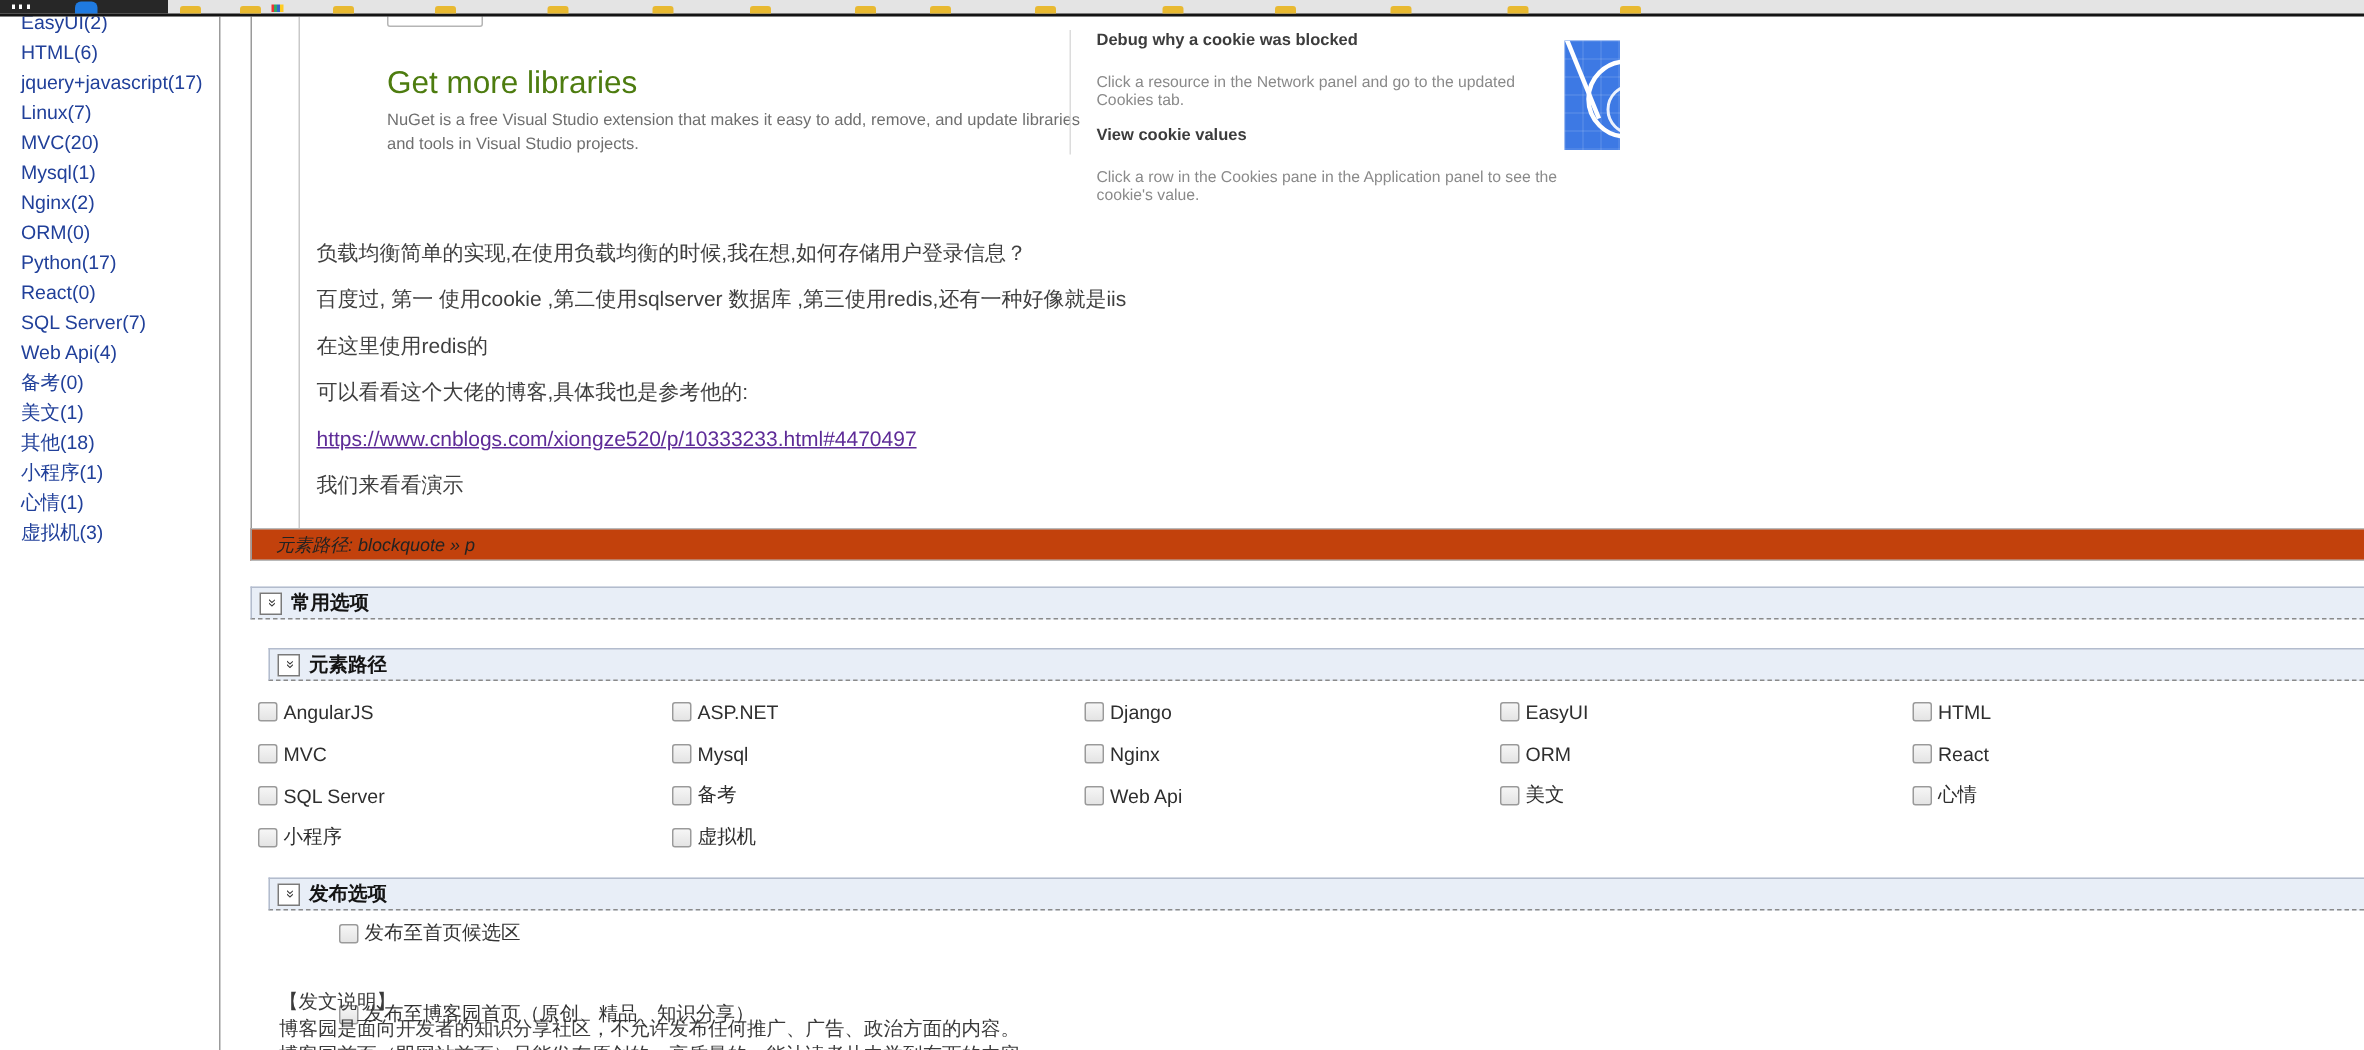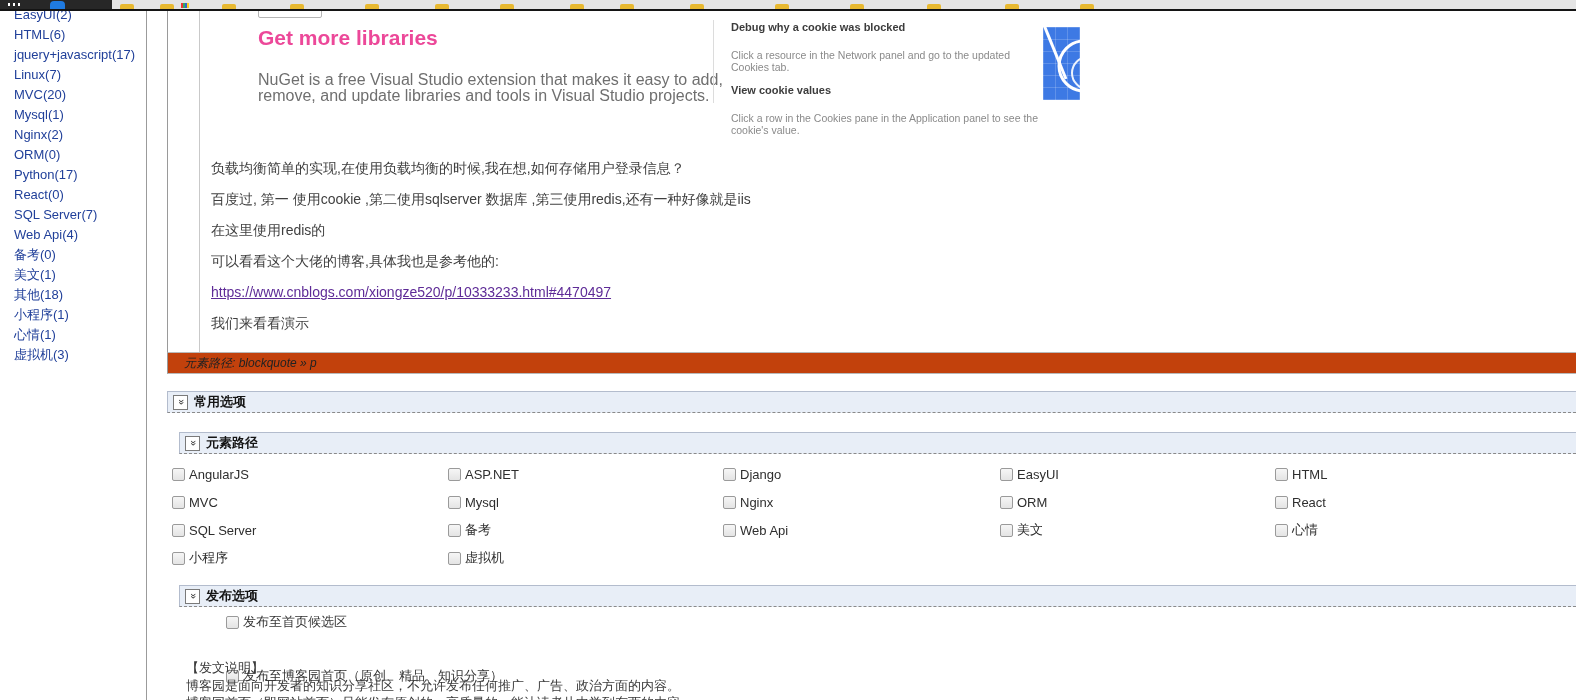--- a/index.html
+++ b/index.html
@@ -18,22 +18,22 @@
     background:linear-gradient(90deg,#e33 0 2px,#3a6 2px 4px,#36c 4px 6px,#fc2 6px 8px);}
   .topstrip .ytab{position:absolute;top:4px;width:14px;height:5px;background:#e8b931;border-radius:2px 2px 0 0;}
   
   .sidebar{position:absolute;left:0;top:11px;width:146px;height:689px;background:#fff;border-right:1px solid #9b9b9b;z-index:5;}
   .sidebar ul{list-style:none;margin:-6px 0 0 0;padding:0;}
   .sidebar a{display:block;height:20px;line-height:20px;padding-left:14px;font-size:13px;color:#21409a;text-decoration:none;white-space:nowrap;}
   
   .editor{position:absolute;left:167px;top:11px;width:1409px;height:341px;background:#fff;border-left:1px solid #9a9a9a;z-index:4;}
   .blockquote-border{position:absolute;left:31px;top:0;bottom:0;width:0;border-left:1px solid #c9c9c9;}
   .btn-sliver{position:absolute;left:90px;top:-3px;width:62px;height:8px;background:#fff;border:1px solid #b5b5b5;border-radius:2px;}
-  .nuget-heading{position:absolute;left:90px;top:15px;font-size:21px;color:#ec4899;font-weight:bold;}
-  .nuget-desc{position:absolute;left:90px;top:61px;width:478px;font-size:16px;line-height:16px;color:#6f6f6f;}
+  .nuget-heading{position:absolute;left:90px;top:33px;font-size:21px;color:#4d7c0f;}
+  .nuget-desc{position:absolute;left:90px;top:61px;width:478px;font-size:11px;line-height:16px;color:#6f6f6f;}
   .tips-divider{position:absolute;left:545px;top:9px;height:83px;width:0;border-left:1px solid #dcdcdc;}
   .tips{position:absolute;left:563px;top:10px;width:310px;}
   .tip-title{margin:0 0 3px 0;font-size:11px;font-weight:bold;color:#3c3c3c;}
   .tip-desc{margin:16px 0 11px 0;font-size:10.5px;color:#8a8a8a;}
   .nuget-logo{position:absolute;left:875px;top:16px;width:37px;height:73px;background:#3d79e4;overflow:hidden;
     background-image:linear-gradient(rgba(255,255,255,.18) 1px,transparent 1px),linear-gradient(90deg,rgba(255,255,255,.18) 1px,transparent 1px);
     background-size:12px 12px;}
   .bq-text{position:absolute;left:43px;top:149px;}
   .bq-text p{margin:0 0 14px 0;font-size:14px;line-height:17px;color:#3f3f3f;white-space:nowrap;}
   .bq-text a{color:#5e2b97;text-decoration:underline;}

